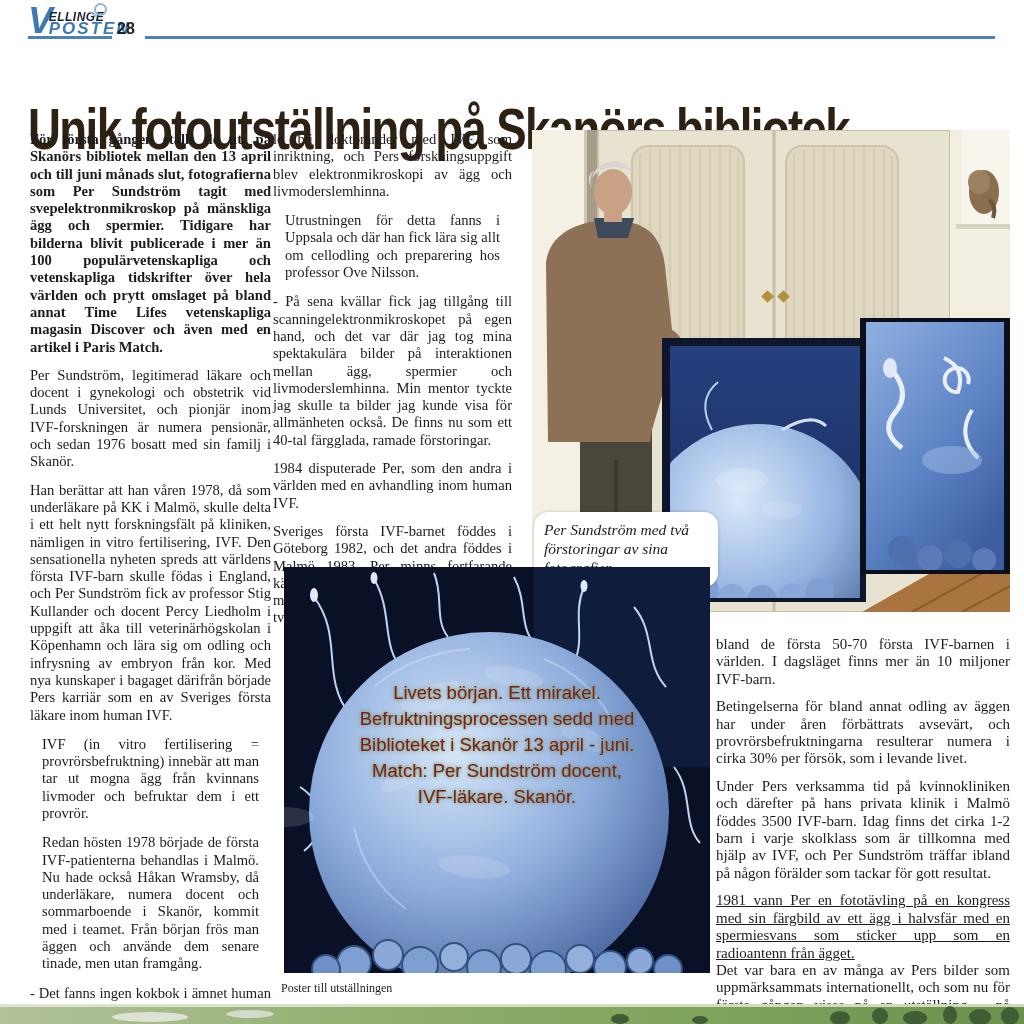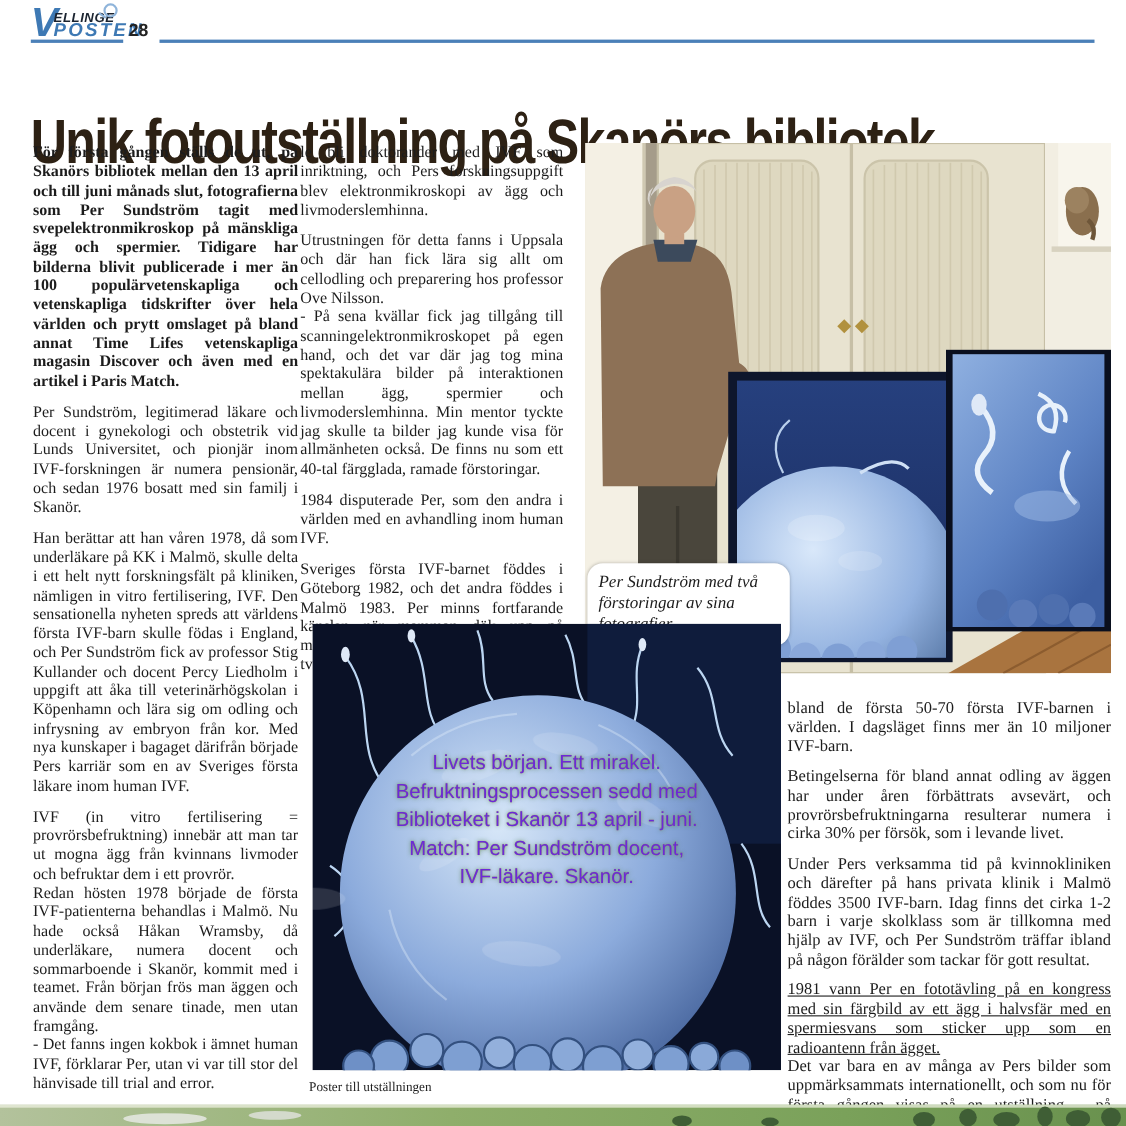--- a/index.html
+++ b/index.html
@@ -21,42 +21,42 @@
   .rule-main{position:absolute;left:145px;top:36px;width:850px;height:3px;background:#4b80b8;}
   
   .headline{
     position:absolute;left:28px;top:58px;white-space:nowrap;
     font-family:"Liberation Sans",sans-serif;font-weight:bold;font-size:57px;
     letter-spacing:-2px;color:#2d2114;transform:scaleX(.8);transform-origin:left top;
   }
   
   .col{position:absolute;text-align:justify;font-size:14.6px;line-height:17.3px;}
   .col p{margin:0 0 11px 0;}
-  .col p.tight{margin:0;}
+  .col p.tight{margin:12px;}
   .col1{left:30px;top:131px;width:241px;}
   .col2{left:273px;top:131px;width:239px;}
   .col3{left:716px;top:636px;width:294px;font-size:15px;line-height:17.4px;}
   .col3 p{margin:0 0 10px 0;}
   .col3 p.tight{margin:0;text-decoration:underline;}
   .intro{font-weight:bold;}
   
   .photo{position:absolute;left:532px;top:130px;width:478px;height:482px;}
   .photo svg{display:block;}
   .photo-caption{
     position:absolute;left:2px;top:382px;width:168px;background:#ffffff;border-radius:14px;
     padding:8px 6px 10px 10px;font-style:italic;font-size:15.5px;line-height:19px;color:#1c1c1c;
     box-shadow:0 0 3px rgba(0,0,0,.25);
   }
   
   .poster{position:absolute;left:284px;top:567px;width:426px;height:406px;}
   .poster svg{display:block;}
   .poster-text{
     position:absolute;left:0;top:113px;width:100%;text-align:center;
     font-family:"Liberation Sans",sans-serif;font-size:18.5px;line-height:26px;
-    color:#6d28d9;text-shadow:0 0 4px rgba(90,130,90,.9), 0 0 1px #9fb13a;
+    color:#7f1d1d;text-shadow:0 0 4px rgba(90,130,90,.9), 0 0 1px #9fb13a;
   }
   .poster-caption{position:absolute;left:281px;top:981px;font-size:12px;color:#1c1c1c;}
   
   .bottom-strip{position:absolute;left:0;top:1004px;width:1024px;height:20px;}
 </style>
 </head>
 <body>
 
 <div class="masthead">
   <div class="logo">

